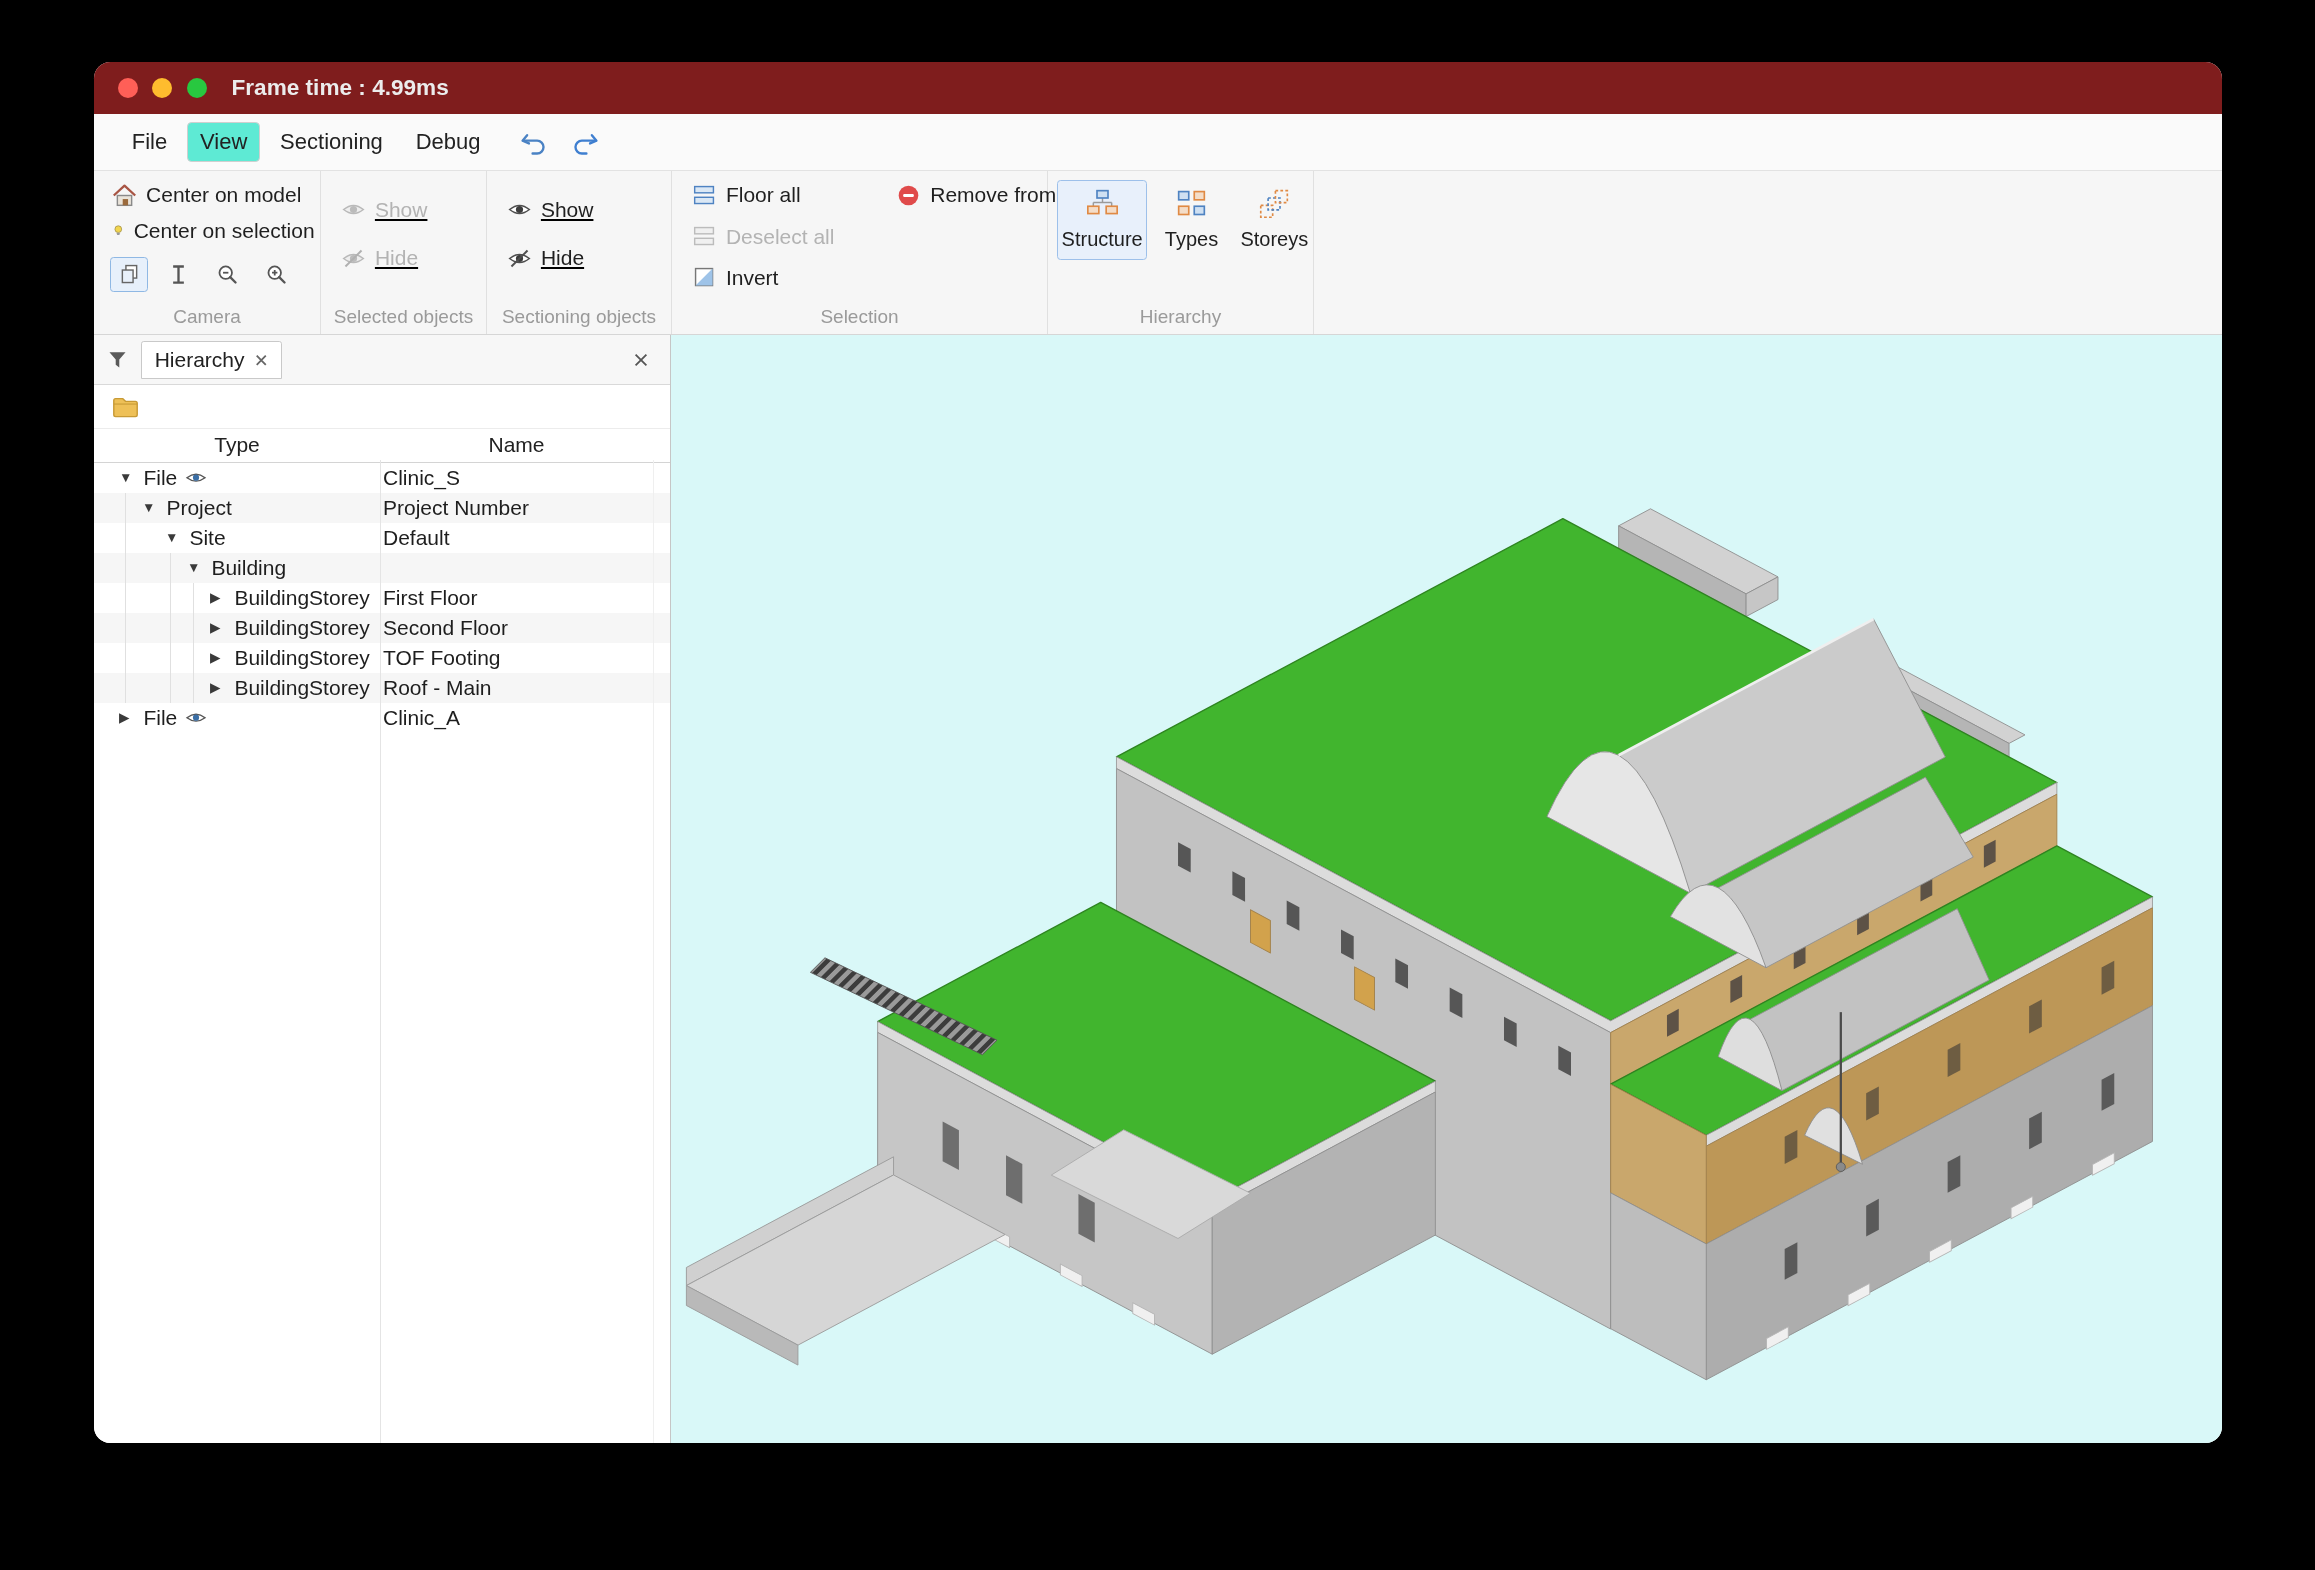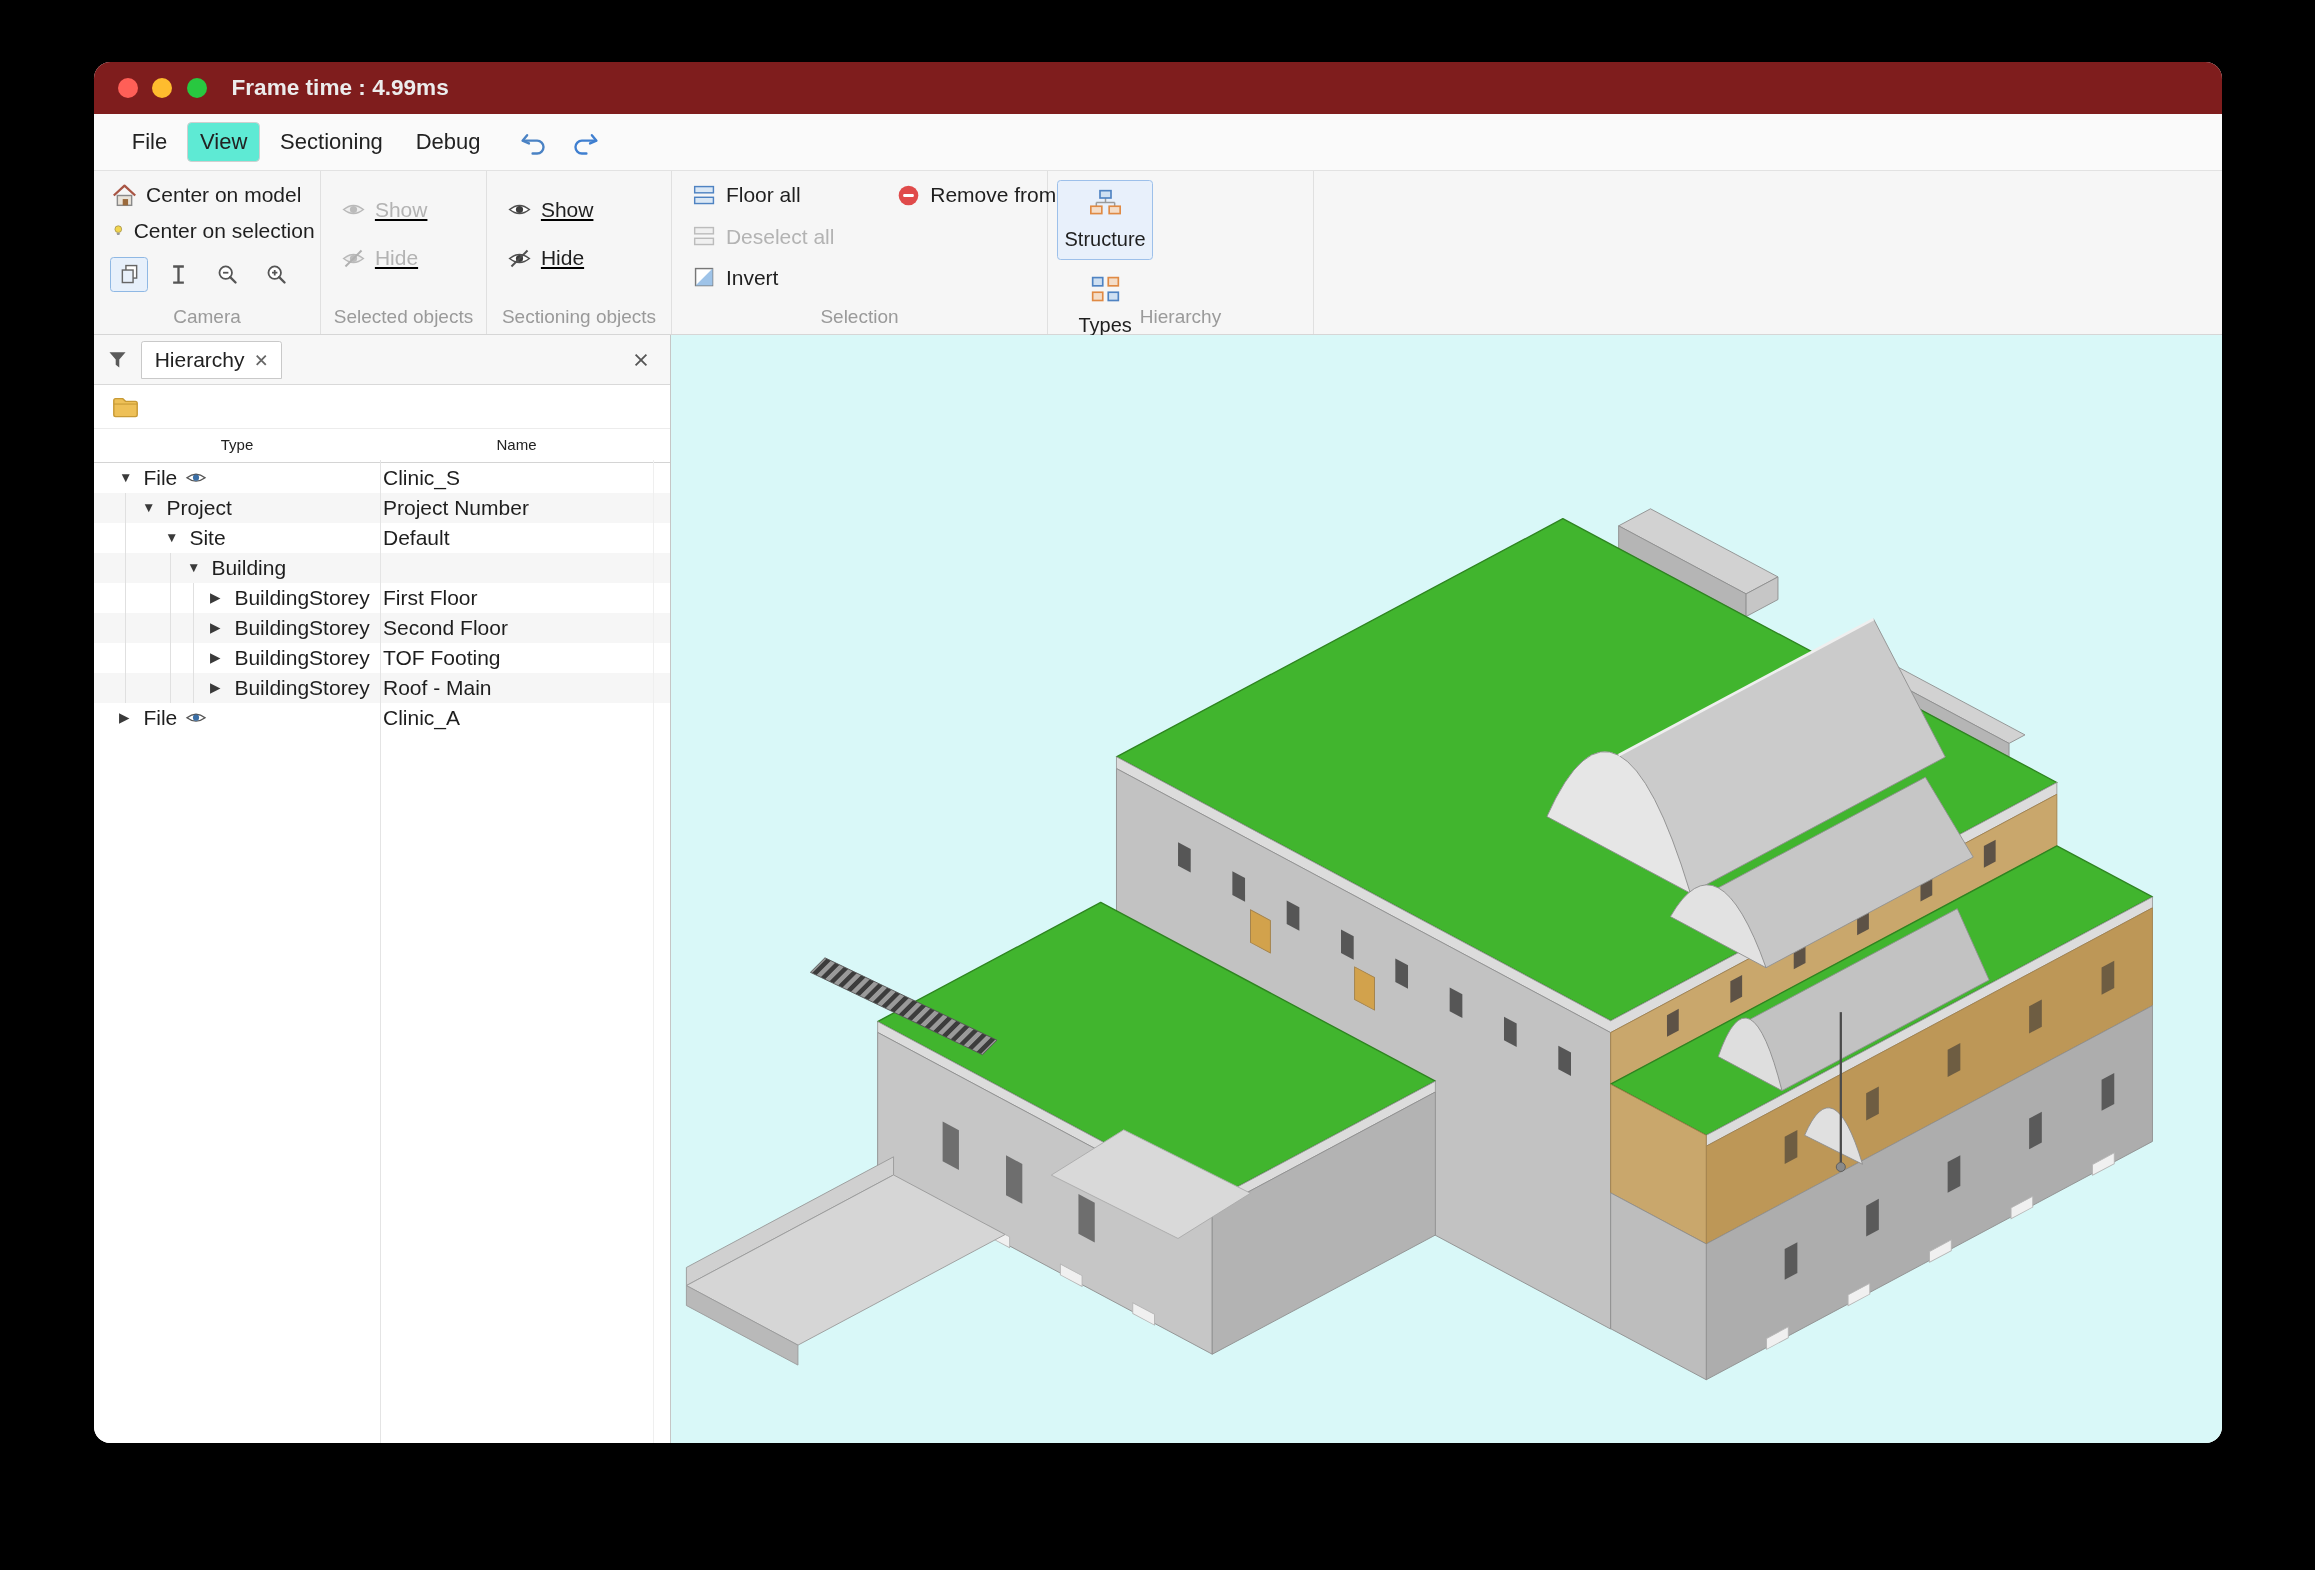--- a/index.html
+++ b/index.html
@@ -41,31 +41,31 @@
   .rbtn{display:flex;align-items:center;gap:9px;font-size:21px;color:#1f1f1f;padding:2.7px 5.4px;white-space:nowrap;}
   .rbtn.disabled{color:#b3b3b3;}
   .g-camera .col{margin-left:12.7px;display:flex;flex-direction:column;gap:5.4px;text-align:right;}
   .toolrow{display:flex;gap:11px;margin-top:5.4px;margin-left:3.6px;}
   .tool{width:36px;height:33px;display:flex;align-items:center;justify-content:center;border:0.9px solid transparent;border-radius:3.6px;}
   .tool.active{background:#e7f0fb;border:0.9px solid #8fb8e4;}
   .g-selobj .col,.g-unselobj .col{margin-left:14.5px;display:flex;flex-direction:column;gap:18px;margin-top:14.5px;text-decoration:underline;}
   .g-selection .wrap{display:flex;margin-left:14.5px;}
   .g-selection .col1{display:flex;flex-direction:column;gap:11px;}
   .g-selection .col2{margin-left:51px;}
-  .g-hier .wrap{display:flex;gap:5.4px;margin-left:9px;flex-direction:column;}
+  .g-hier .wrap{display:flex;gap:5.4px;margin-left:9px;}
   .hbtn{width:87px;padding:6.3px 3.6px 8.1px 3.6px;display:flex;flex-direction:column;align-items:center;gap:8.1px;font-size:20px;color:#1f1f1f;border:0.9px solid transparent;border-radius:3.6px;}
   .hbtn.selected{background:#e8f0fb;border:0.9px solid #9dc0ea;}
   
   .main{flex:1;display:flex;min-height:0;}
   .panel{width:577px;flex:0 0 auto;background:#fff;border-right:0.9px solid #c6c6c6;position:relative;box-sizing:border-box;}
   .panel-header{height:49px;background:#f7f7f7;border-bottom:0.9px solid #d9d9d9;display:flex;align-items:center;padding:0 11px;gap:11px;}
   .tab{height:36px;background:#fff;border:0.9px solid #c9c9c9;border-radius:2.7px 2.7px 0 0;display:flex;align-items:center;gap:9px;padding:0 12.7px;font-size:21px;color:#222;margin-bottom:-0.9px;}
   .spacer{flex:1;}
   .folder-row{height:43px;display:flex;align-items:center;padding-left:18px;}
-  .grid-header{height:33px;position:relative;border-top:0.9px solid #ececec;border-bottom:0.9px solid #d4d4d4;font-size:15px;color:#222;}
+  .grid-header{height:33px;position:relative;border-top:0.9px solid #ececec;border-bottom:0.9px solid #d4d4d4;font-size:21px;color:#222;}
   .ghcell{position:absolute;top:0;height:33px;line-height:31px;text-align:center;}
   .ghcell.c1{left:0;width:286px;}
   .ghcell.c2{left:286px;width:273px;}
   .trow{height:30px;position:relative;font-size:21px;color:#1e1e1e;}
   .trow.alt{background:#f6f6f6;}
   .tcell{position:absolute;left:0;top:0;height:30px;line-height:30px;white-space:nowrap;display:flex;align-items:center;}
   .expander{display:inline-block;width:24.4px;font-size:13.6px;color:#3a3a3a;text-align:left;}
   .eye{margin-left:8.1px;}
   .ncell{position:absolute;left:286px;top:0;width:261px;height:30px;line-height:30px;padding-left:3px;white-space:nowrap;}
   .guides{position:absolute;left:31px;top:0;bottom:0;background:repeating-linear-gradient(to right,#e0e0e0 0 0.9px,transparent 0.9px 22.6px);}

